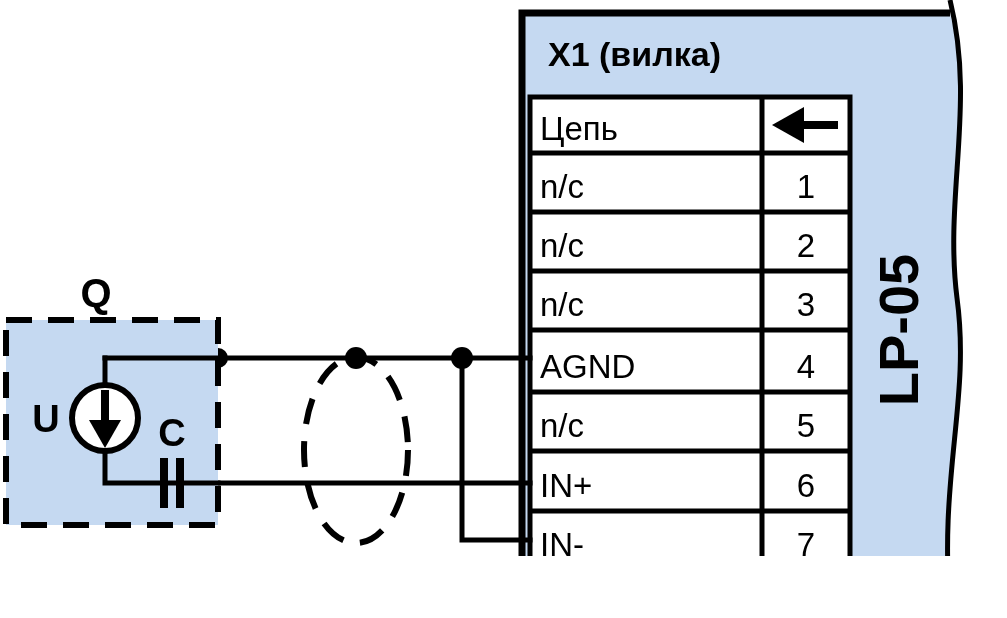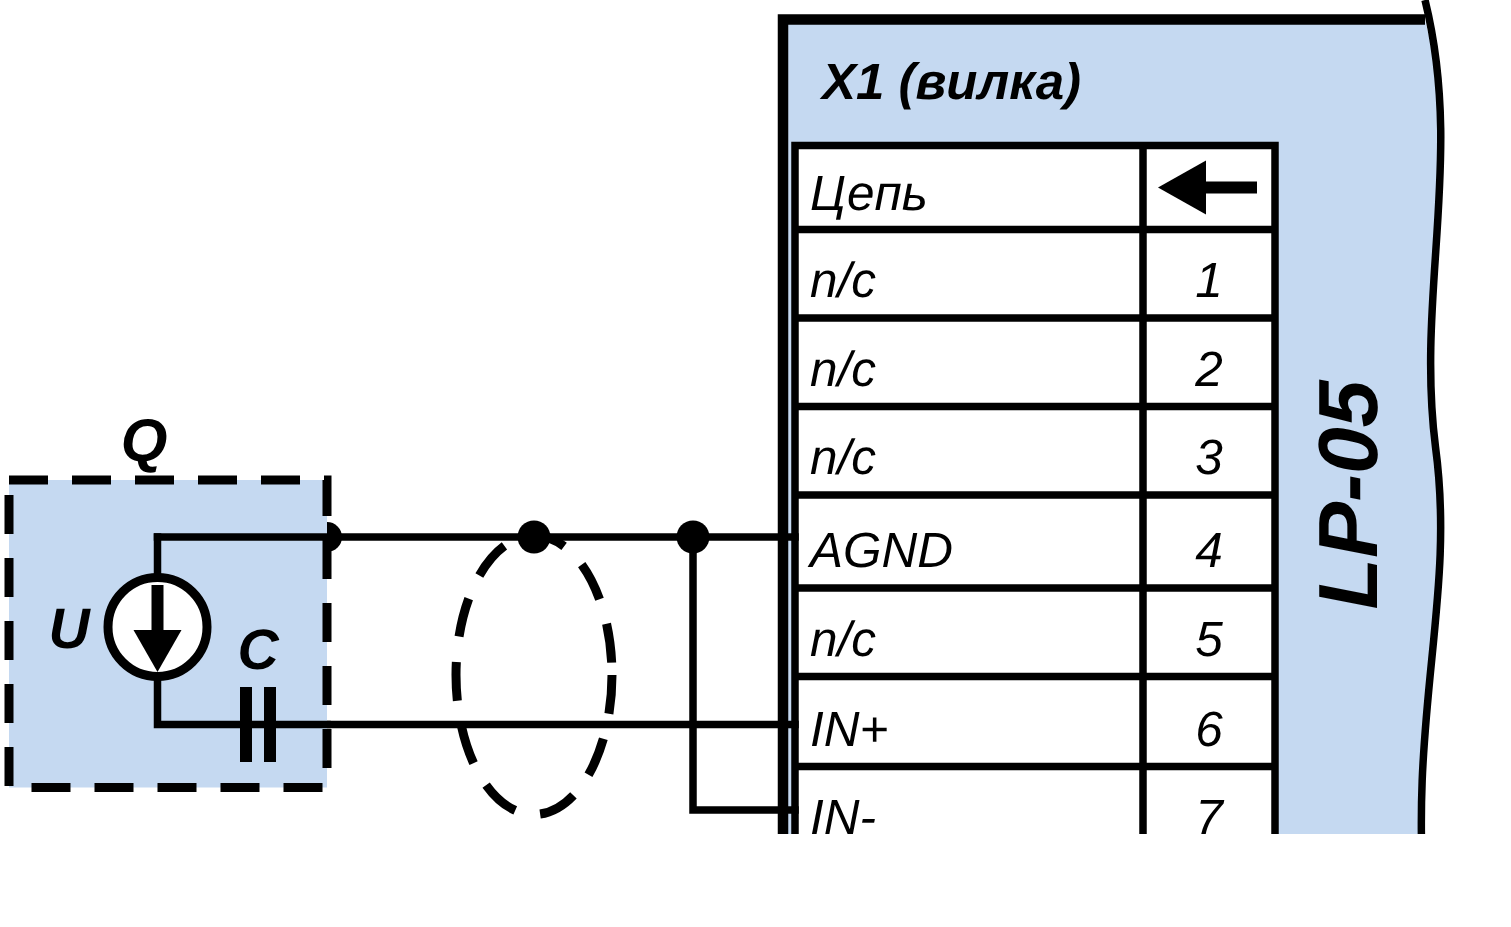--- a/index.html
+++ b/index.html
@@ -9,21 +9,20 @@
   }
   body {
     font-family: "Liberation Sans", sans-serif;
   }
   #schematic-root {
     position: relative;
     width: 1007px;
     height: 556px;
     background: #ffffff;
     overflow: hidden;
-    font-style: italic;
   }
   #schematic-svg {
     position: absolute;
     left: 0;
     top: 0;
     width: 1007px;
     height: 618px;
     display: block;
   }
   .wire {

